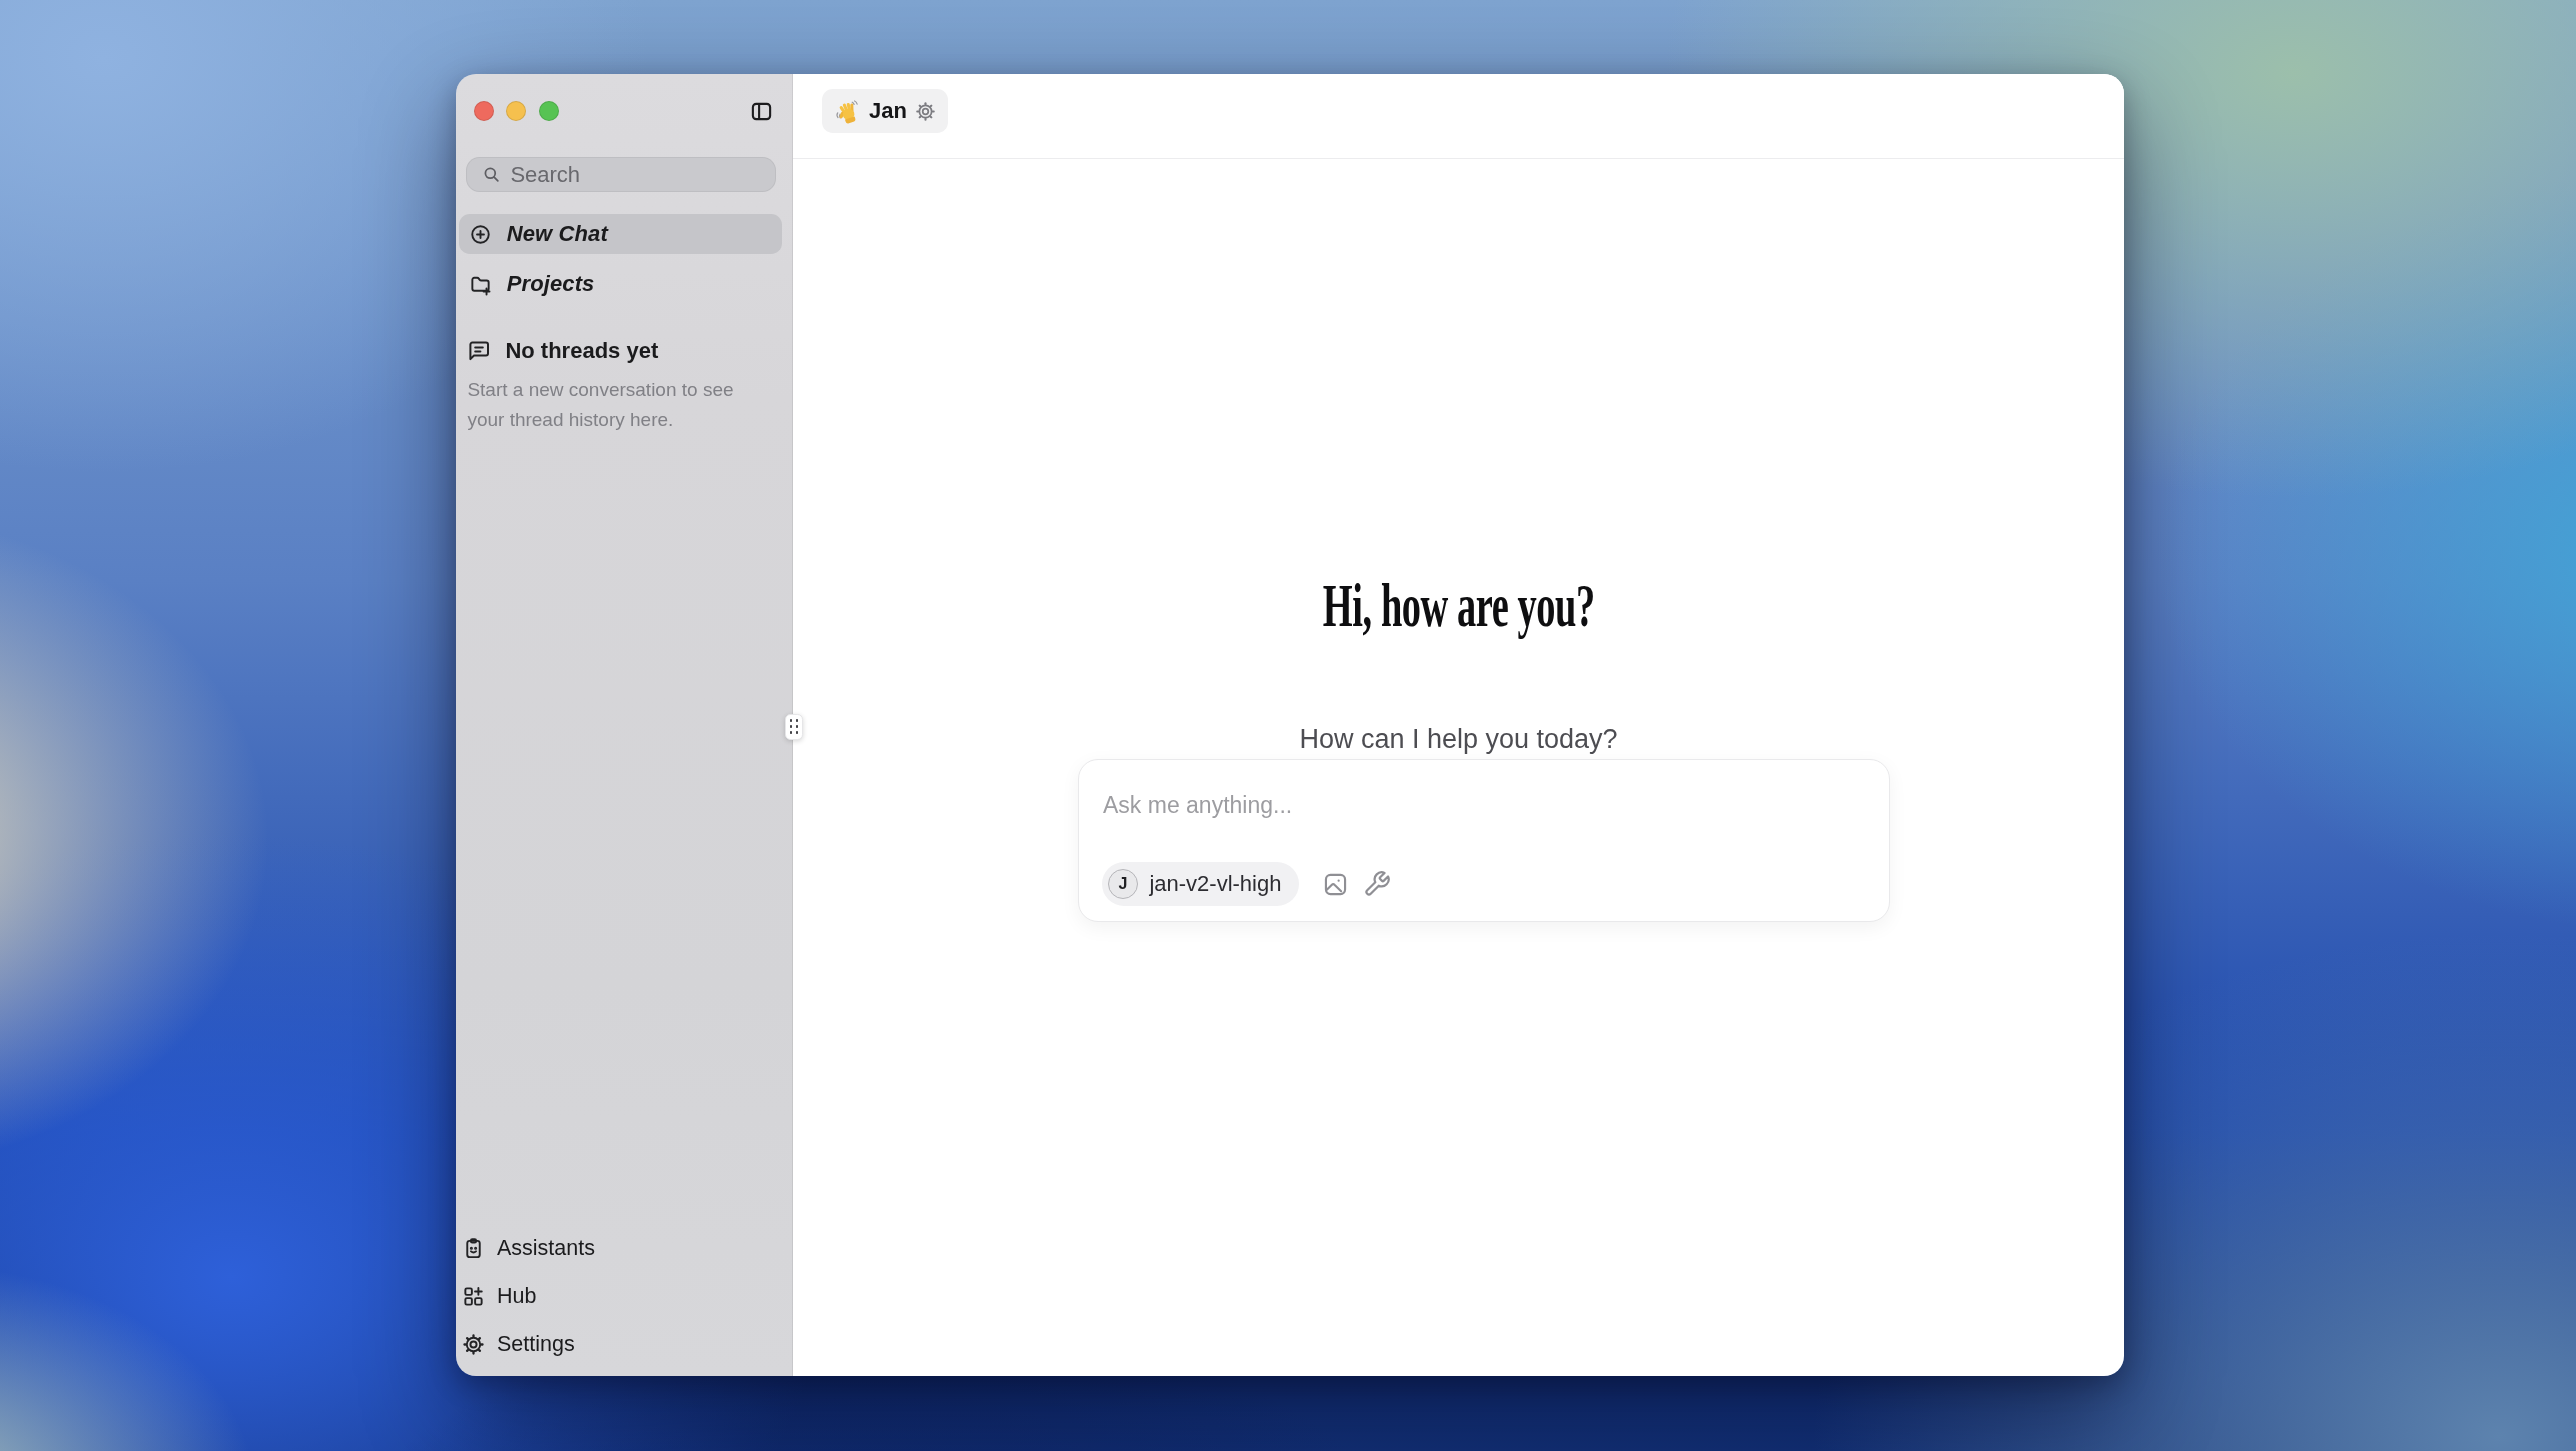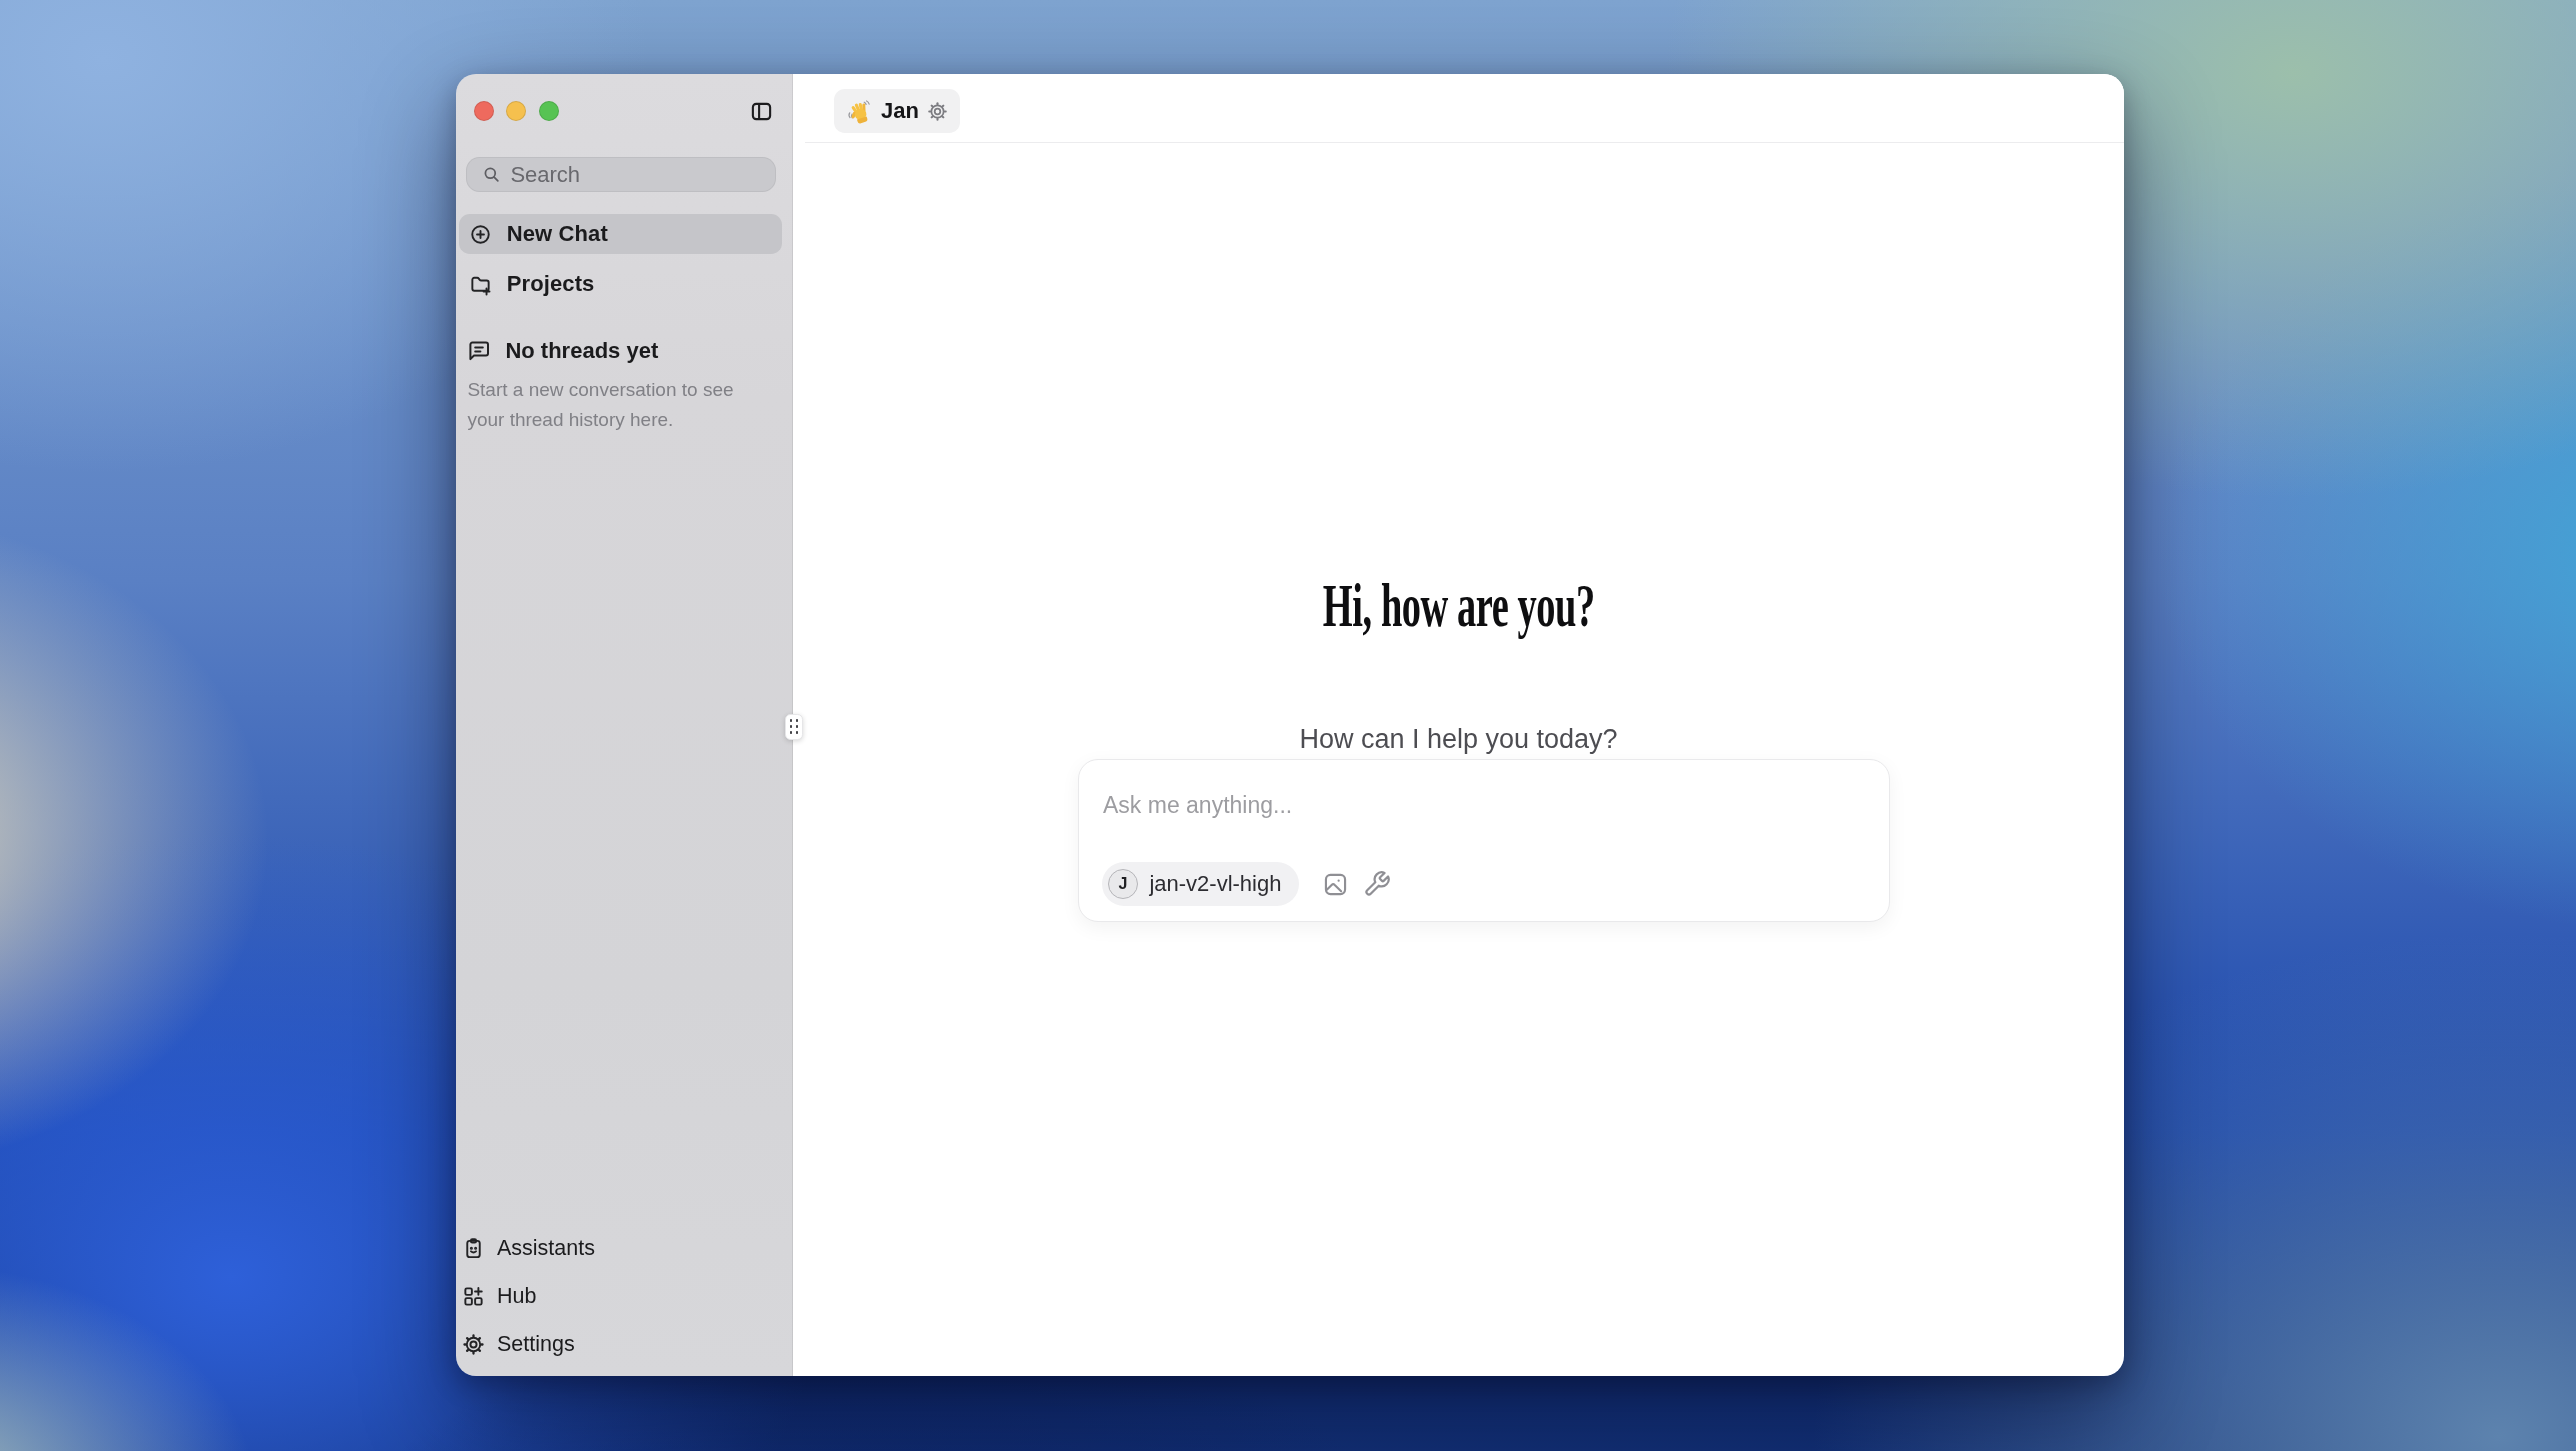--- a/index.html
+++ b/index.html
@@ -43,21 +43,21 @@
     background:none; border:none; color:#1d1d1f; cursor:pointer; padding:0;
   }
   .searchbox{
     position:absolute; left:10px; top:83px; width:310px; height:35px;
     background:#c9c9cd; border:0.7px solid rgba(0,0,0,.05); border-radius:13.4px;
     display:flex; align-items:center; padding-left:15px; gap:9.4px;
   }
   .searchbox .ph{ font-size:22px; color:#68686d; }
   .searchbox svg{ color:#5d5d62; }
 
-  .nav{ position:absolute; left:3.4px; top:140px; width:323px; }
+  .nav{ position:absolute; left:3.4px; top:140px; width:323px;font-style:italic; }
   .navrow{
     height:40px; border-radius:10.8px; display:flex; align-items:center;
     padding-left:9.4px; gap:15px; margin-bottom:10px; color:#1b1b1d; cursor:pointer;
   }
   .navrow.active{ background:#c5c5c9; }
   .navrow .lbl{ font-size:22px; font-weight:600; letter-spacing:0.1px; }
 
   .threads{ position:absolute; left:11.4px; top:264px; width:296px; }
   .t-head{ display:flex; align-items:center; gap:14px; color:#1b1b1d; }
   .t-head .lbl{ font-size:22px; font-weight:600; }
@@ -68,21 +68,21 @@
     height:48px; display:flex; align-items:center; gap:12px; padding-left:6px;
     color:#1b1b1d; cursor:pointer;
   }
   .footrow .lbl{ font-size:21.5px; font-weight:500; }
 
   
   .main{
     position:relative; flex:1; background:#ffffff; border-radius:0 20px 20px 0;
   }
   .topbar{
-    position:absolute; left:12px; top:0; right:0; height:69px;
+    position:absolute; left:0; top:0; right:0; height:85px;
     border-bottom:1.3px solid #ececee; border-radius:0 20px 0 0; background:#fff;
   }
   .title-pill{
     position:absolute; left:29px; top:15px; height:44px;
     background:#f1f1f2; border-radius:10.8px;
     display:flex; align-items:center; gap:8px; padding:0 12px; cursor:pointer;
   }
   .title-pill .app{ font-size:22px; font-weight:600; color:#161618; }
   .title-pill .gear{ color:#7c7c81; }
 

